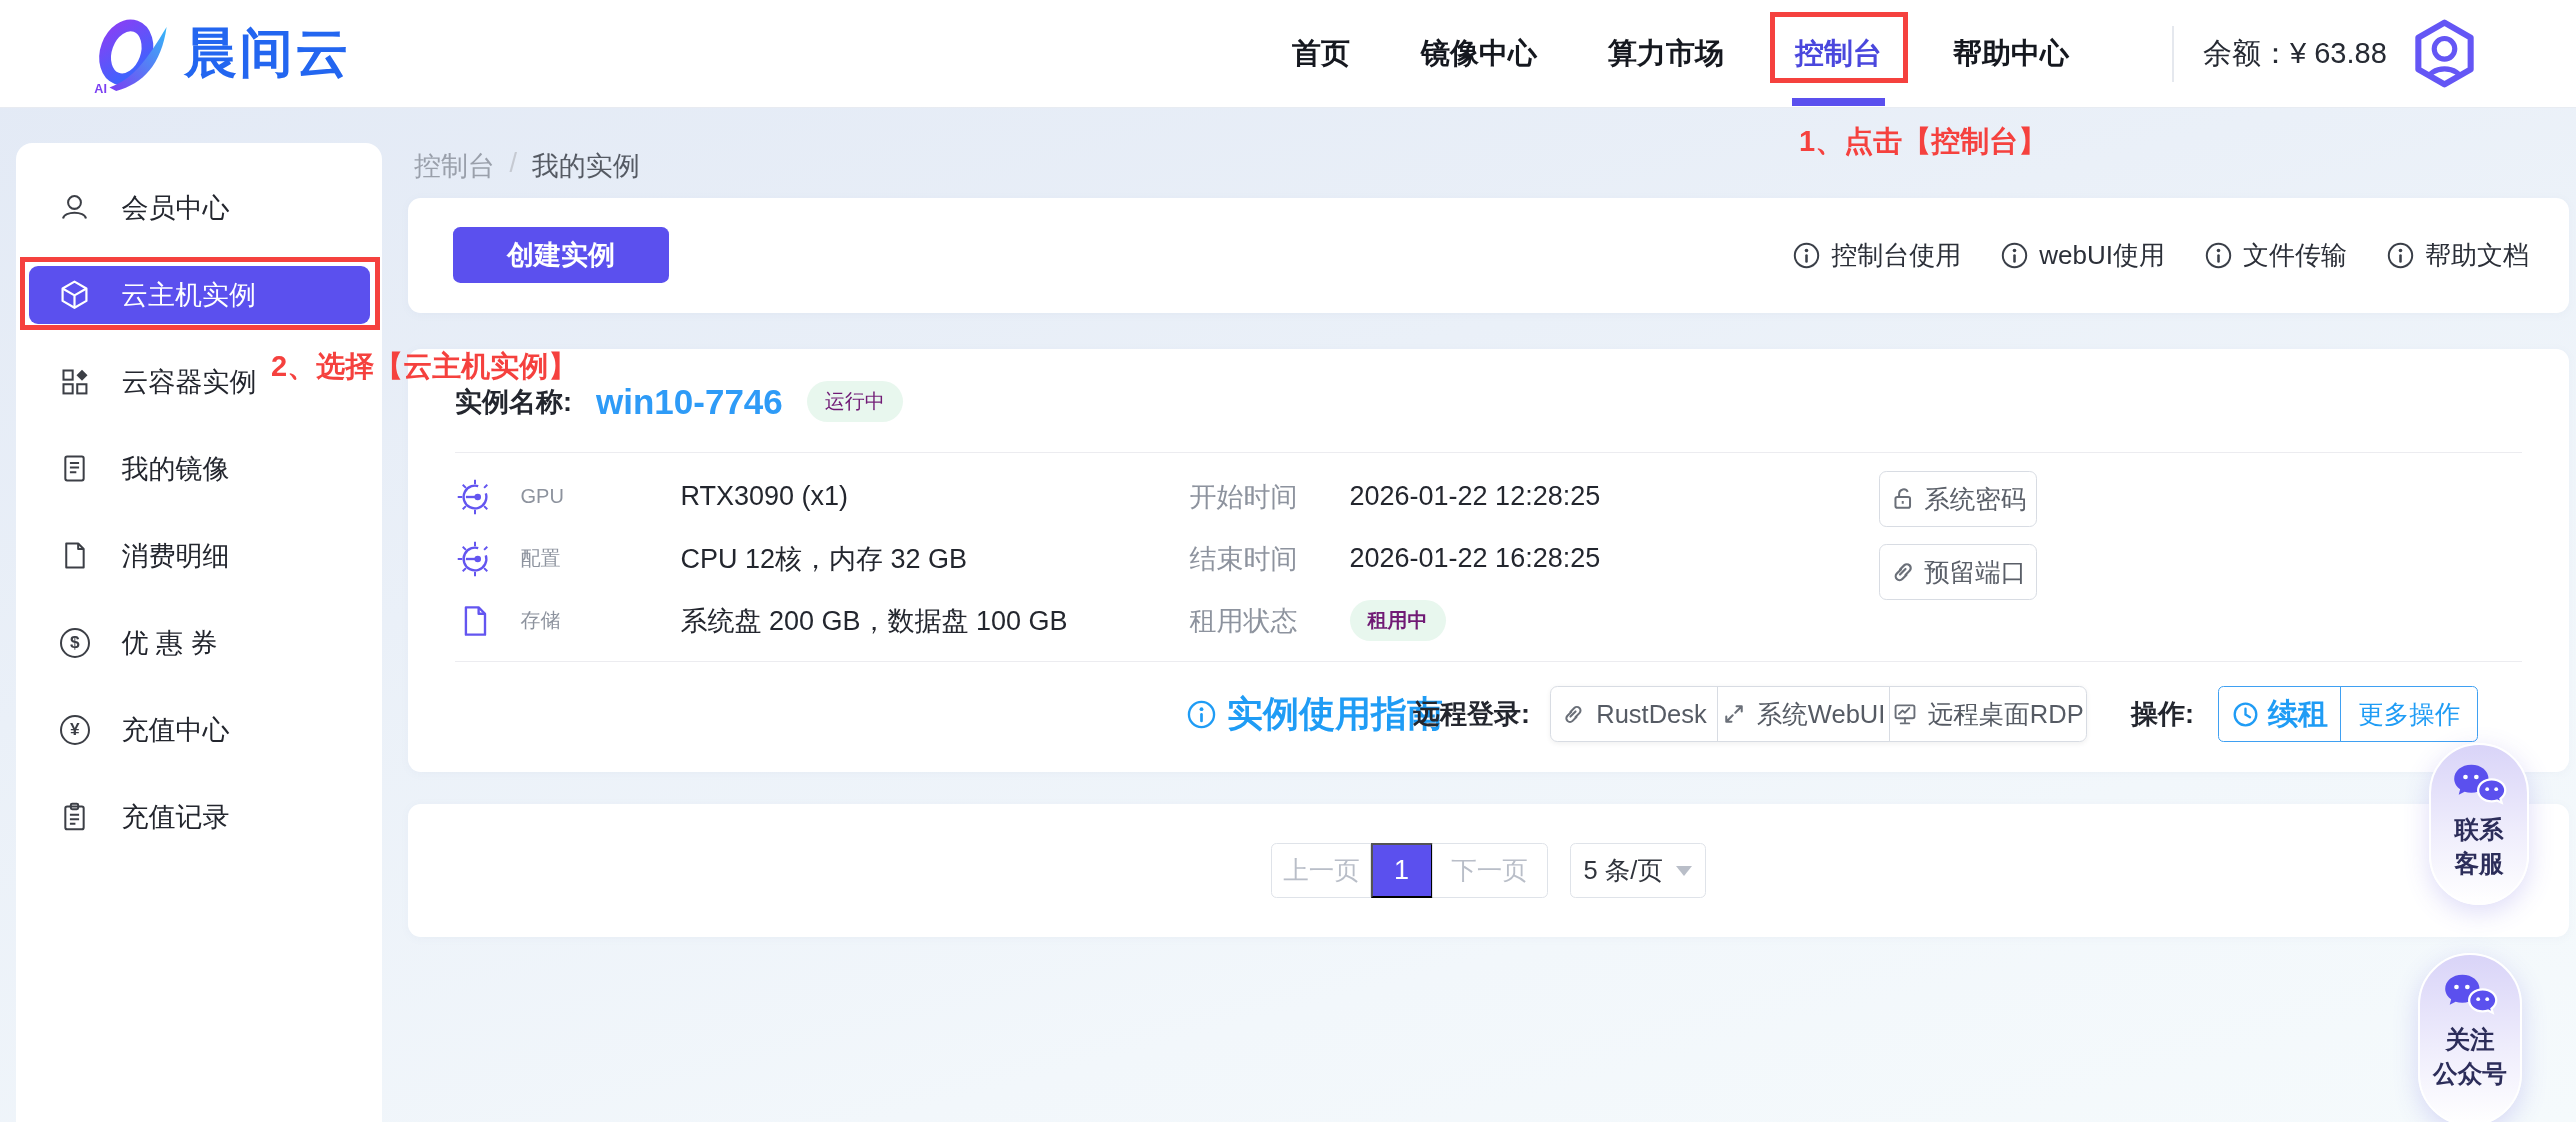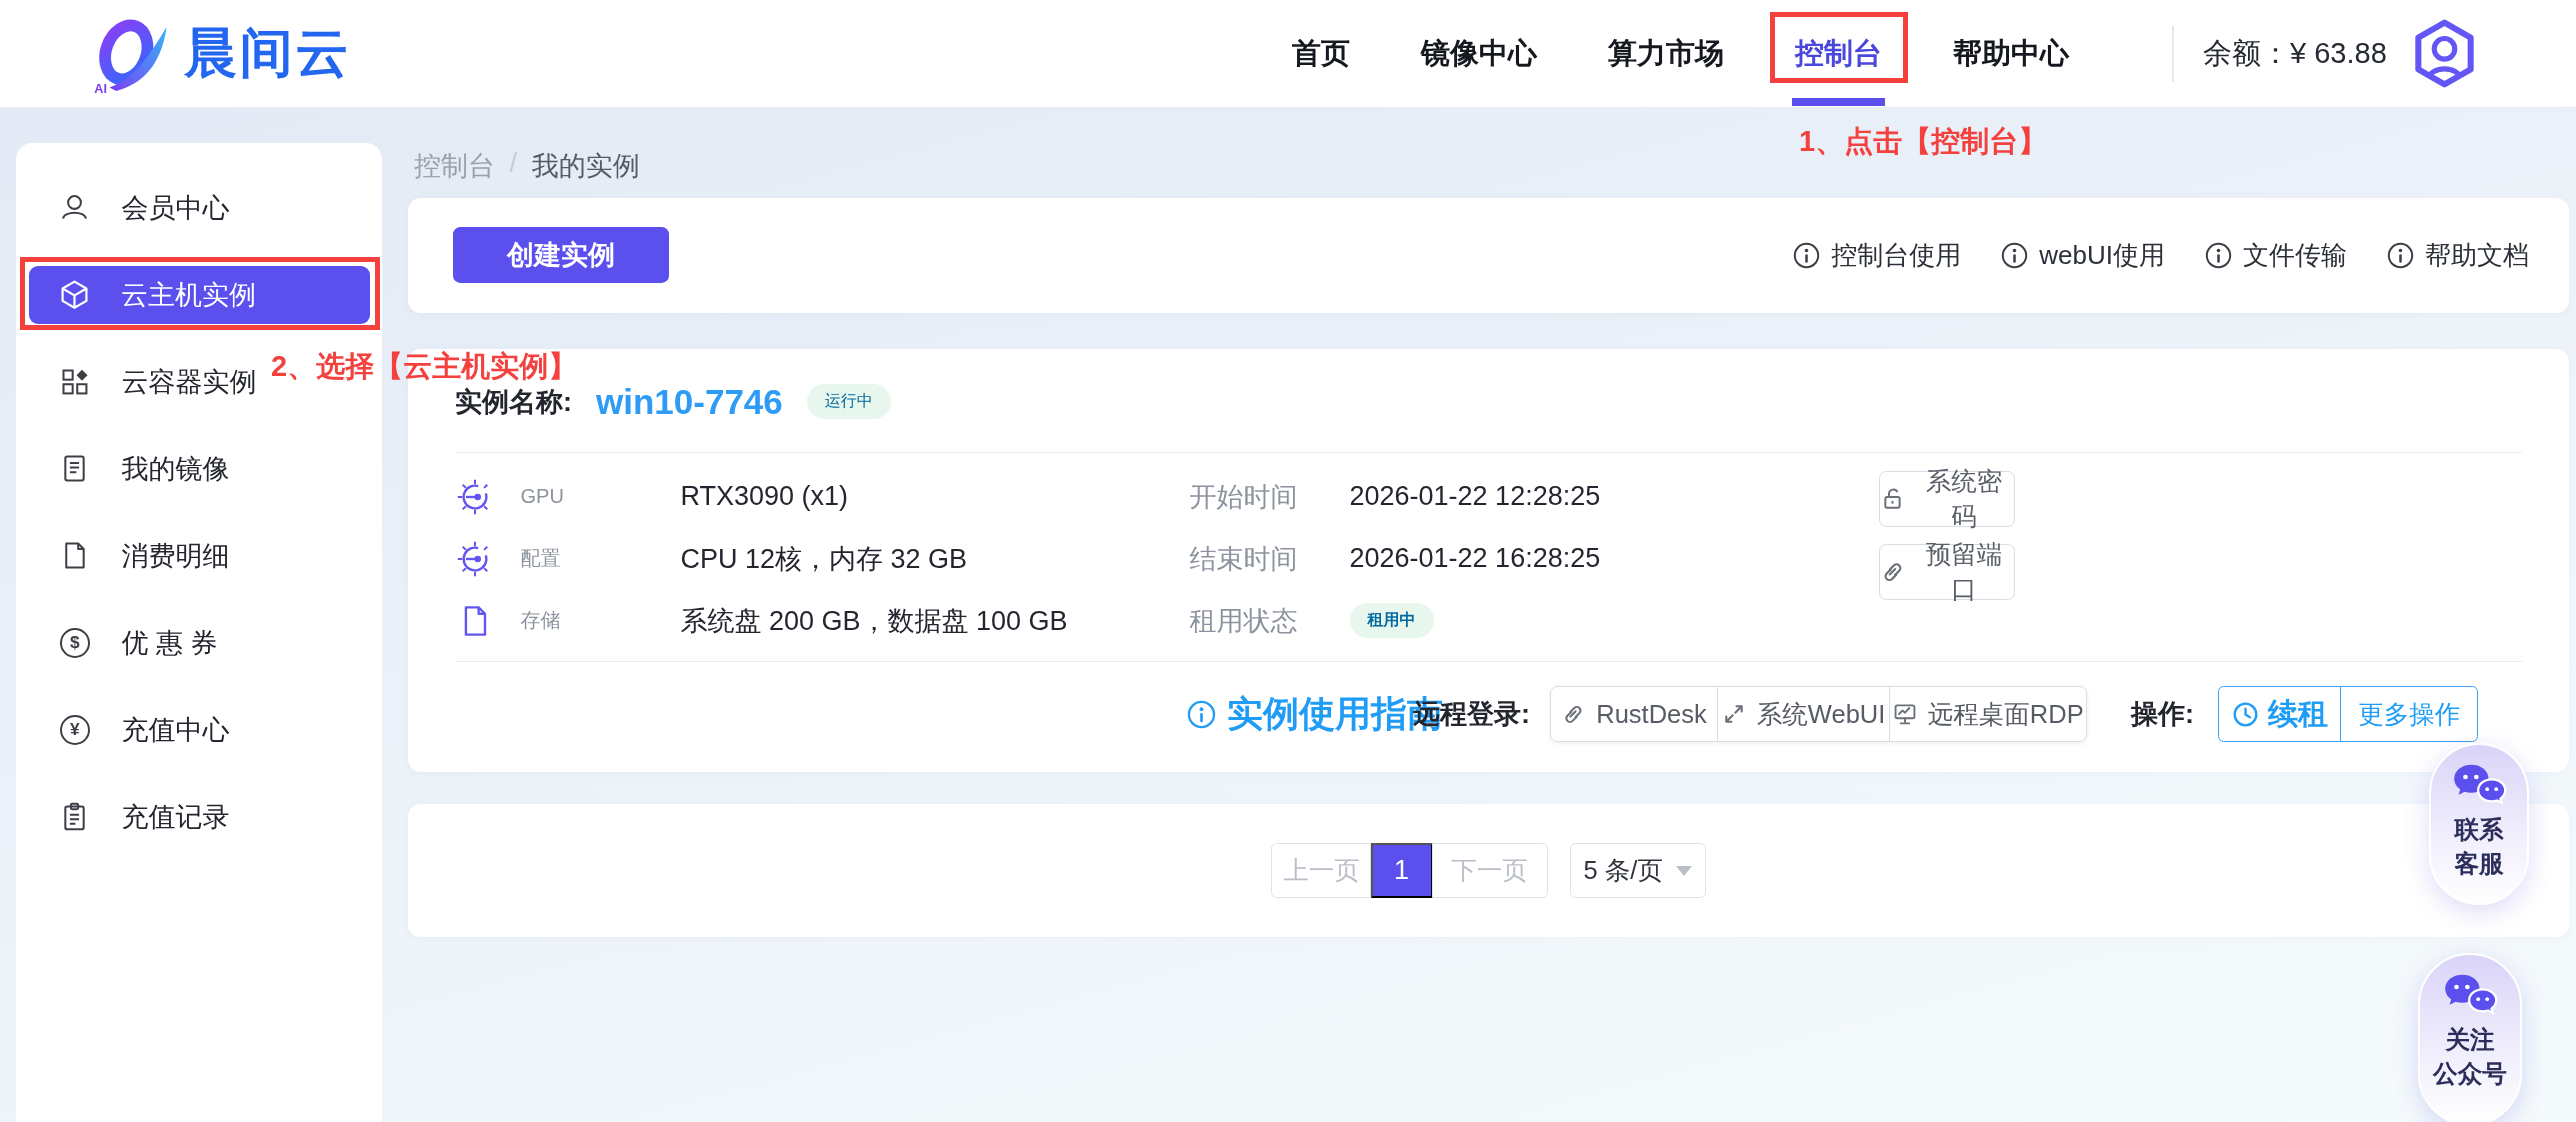--- a/index.html
+++ b/index.html
@@ -60,31 +60,31 @@
   .btn-create { position:absolute; left:45px; top:29px; width:216px; height:56px; background:#5b50ee;
                 border:none; border-radius:7.3px; color:#fff; font-size:27px; font-weight:600;
                 display:flex; align-items:center; justify-content:center; cursor:pointer;
                 font-family:inherit; }
   .help-links { position:absolute; right:40px; top:0; height:100%; display:flex; align-items:center; gap:40px; }
   .help-link { display:flex; align-items:center; gap:11px; font-size:26px; color:#2b2f38; cursor:pointer; white-space:nowrap;}
   
   .name-row { position:absolute; left:47px; top:27px; height:51px; display:flex; align-items:center; gap:24px; }
   .name-label { font-size:27px; font-weight:700; }
   .name-value { font-size:35px; font-weight:700; color:#2e9bf7; }
-  .badge { padding:7.3px 18px; border-radius:22px; background:#e8f7ee; color:#0369a1; font-size:16px; white-space:nowrap;}
+  .badge { padding:7.3px 18px; border-radius:22px; background:#e8f7ee; color:#701a75; font-size:20px; white-space:nowrap;}
   .divider { position:absolute; left:47px; right:47px; height:0.9px; background:#ececf0; }
   .div1 { top:103px; } .div2 { top:312px; }
   .spec-row { position:absolute; left:47px; height:51px; display:flex; align-items:center; }
   .spec-ico { width:40px; display:flex; align-items:center; flex:none; }
   .spec-label { width:160px; margin-left:25.5px; font-size:20px; color:#8d939e; }
   .spec-value { width:509px; font-size:27px; color:#23262e; white-space:nowrap; }
   .meta-label { width:160px; font-size:27px; color:#8d939e; }
   .meta-value { font-size:27px; color:#23262e; white-space:nowrap; }
   .row1 { top:122px; } .row2 { top:184px; } .row3 { top:246px; }
-  .side-btn { position:absolute; left:1471px; width:136px; height:56px; background:#fff;
+  .side-btn { position:absolute; left:1471px; width:158px; height:56px; background:#fff;
               border:0.9px solid #d8dce3; border-radius:7.3px; display:flex; align-items:center;
               justify-content:center; gap:9px; font-size:25.5px; color:#5a5f68; cursor:pointer;
               font-family:inherit; }
   .sbtn1 { top:122px; } .sbtn2 { top:195px; }
   .action-item { position:absolute; top:337px; height:56px; display:flex; align-items:center; }
   .guide { left:779px; gap:11px; font-size:36px; font-weight:700; color:#1f9cf5; cursor:pointer; }
   .remote-label { left:1005px; font-size:27px; font-weight:700; }
   .remote-group { left:1142px; box-shadow:0 1.8px 5.5px rgba(0,0,0,.06); border-radius:7.3px; }
   .remote-btn { height:56px; background:#fff; border:0.9px solid #d8dce3; display:flex; align-items:center;
                 justify-content:center; gap:11px; font-size:25.5px; color:#565b64; cursor:pointer;

